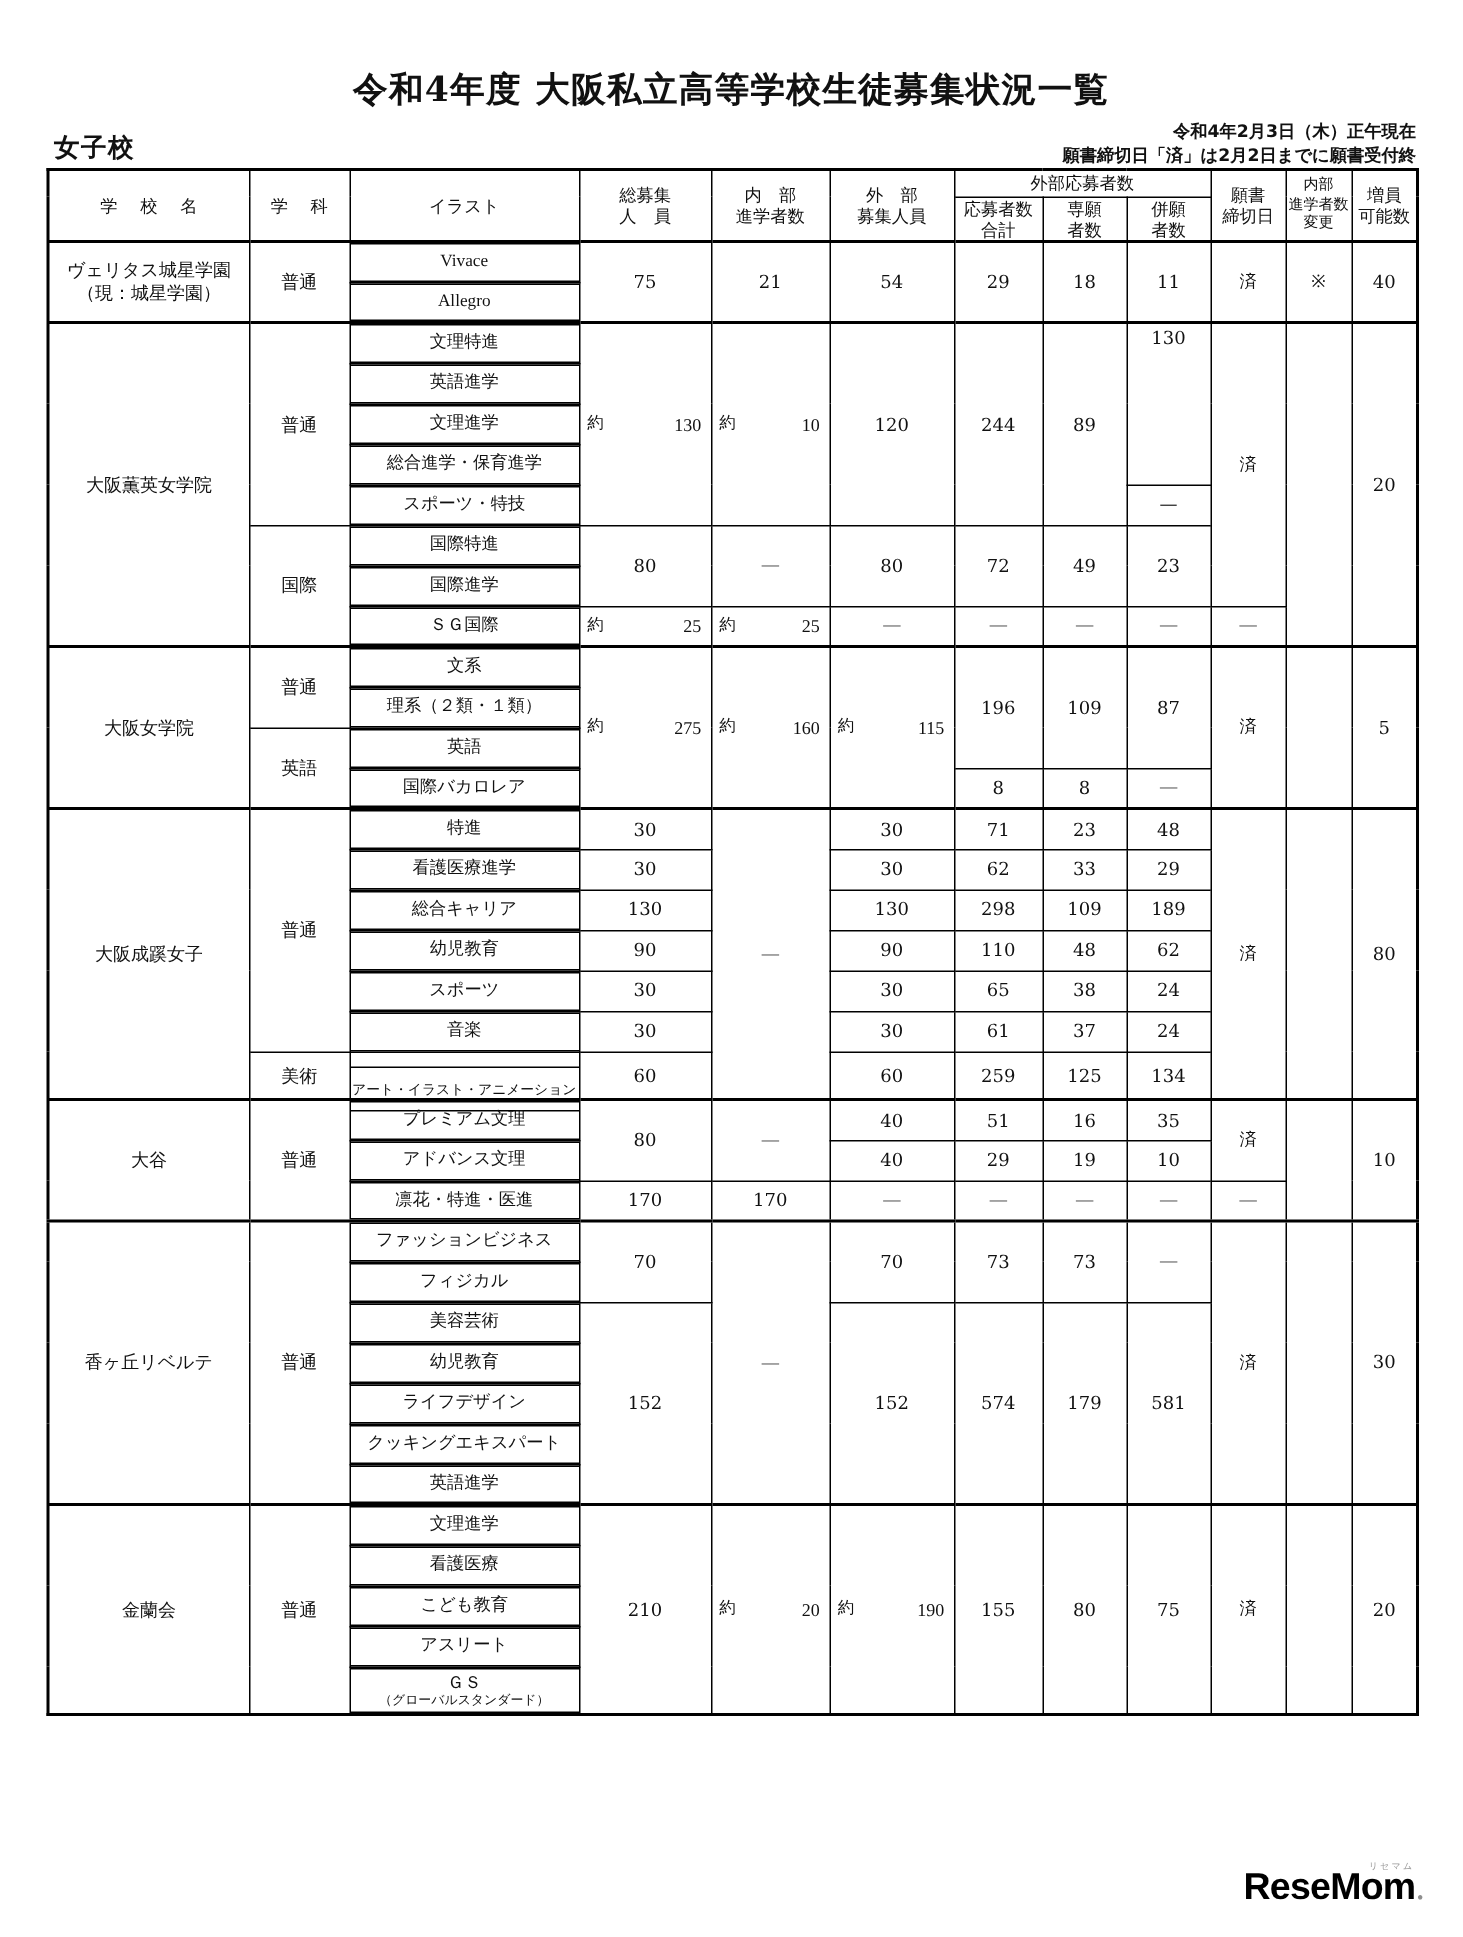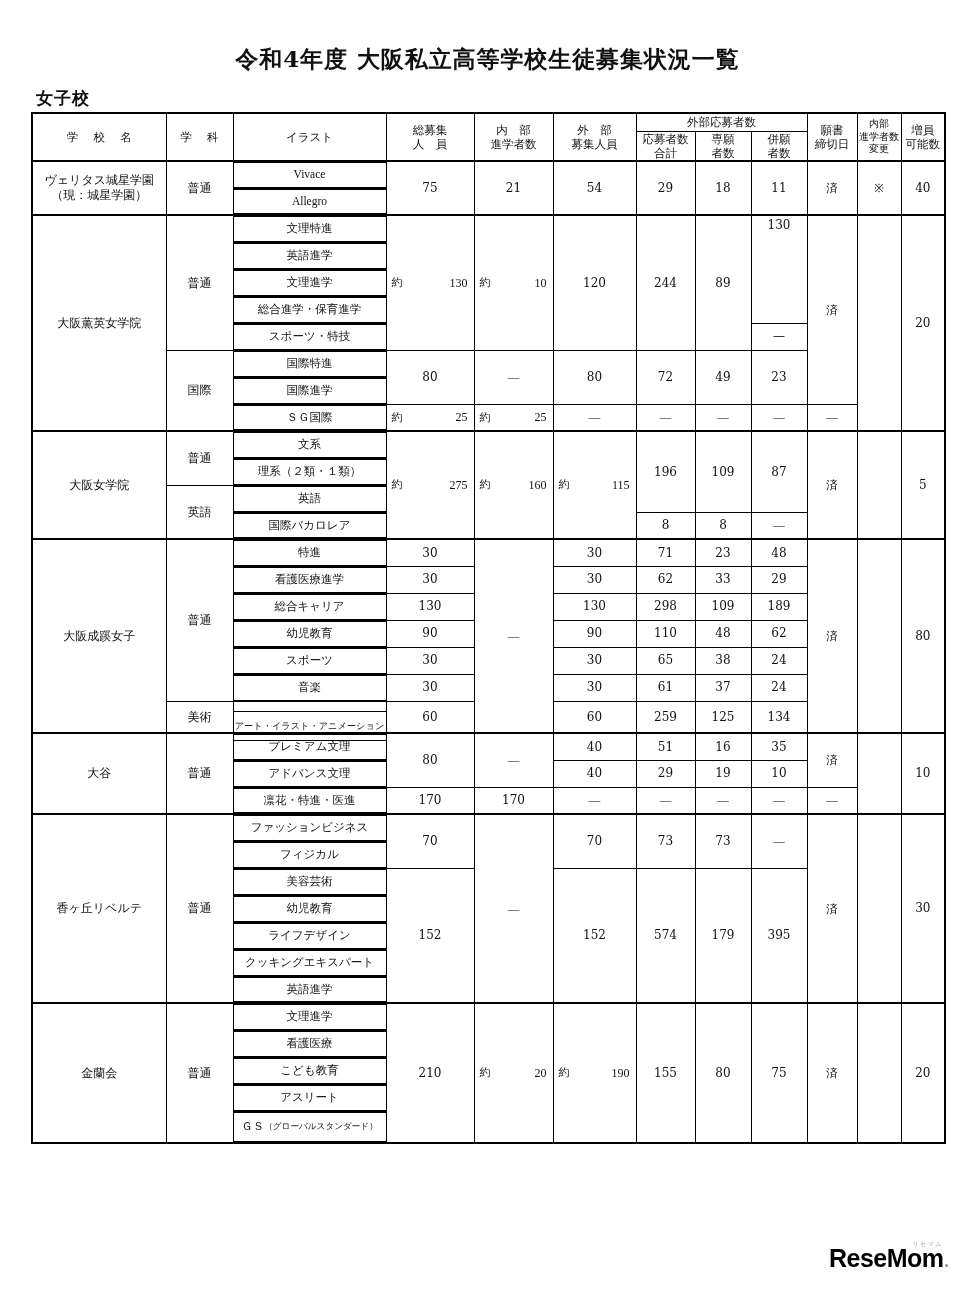--- a/index.html
+++ b/index.html
@@ -92,21 +92,21 @@
     height:27px;
     padding:0 2px;
   }
   td.course .cbox{
     border-top:1.6px solid #000;
     border-bottom:1.6px solid #000;
     height:100%;
     display:flex; align-items:center; justify-content:center;
     line-height:1.15;
   }
-  td.course.two .cbox{ flex-direction:row; }
+  td.course.two .cbox{ flex-direction:column; }
   .tiny{ font-size:9.2px;margin-top:18px; }
   .tiny2{ font-size:8.6px; }
 
   td.school{ font-size:12px; line-height:1.35; }
   td.dept{ font-size:12px; }
 
   
   .logo{
     position:absolute; right:28px; bottom:16px;
     width:118px; height:34px;
@@ -125,20 +125,24 @@
 </style>
 </head>
 <body>
 
 <div class="page">
 
   <div class="doc-title">令和4年度 大阪私立高等学校生徒募集状況一覧</div>
 
   <div class="subhead">
     <div class="cat-label">女子校</div>
+    <div class="asof">
+      <div>令和4年2月3日（木）正午現在</div>
+      <div>願書締切日「済」は2月2日までに願書受付終</div>
+    </div>
   </div>
 
   <div class="tbl-wrap">
   <table class="grid">
     <colgroup>
       <col style="width:134px">
           <col style="width:67px">
           <col style="width:153px">
       <col style="width:88px">
           <col style="width:79px">
@@ -502,21 +506,21 @@
             </td>
       </tr>
       <tr>
         <td class="course">
               <div class="cbox">美容芸術</div>
             </td>
         <td rowspan="5" class="num">152</td>
         <td rowspan="5" class="num">152</td>
         <td rowspan="5" class="num">574</td>
         <td rowspan="5" class="num">179</td>
-        <td rowspan="5" class="num">395</td>
+        <td rowspan="5" class="num">581</td>
       </tr>
       <tr>
         <td class="course">
               <div class="cbox">幼児教育</div>
             </td>
       </tr>
       <tr>
         <td class="course">
               <div class="cbox">ライフデザイン</div>
             </td>

